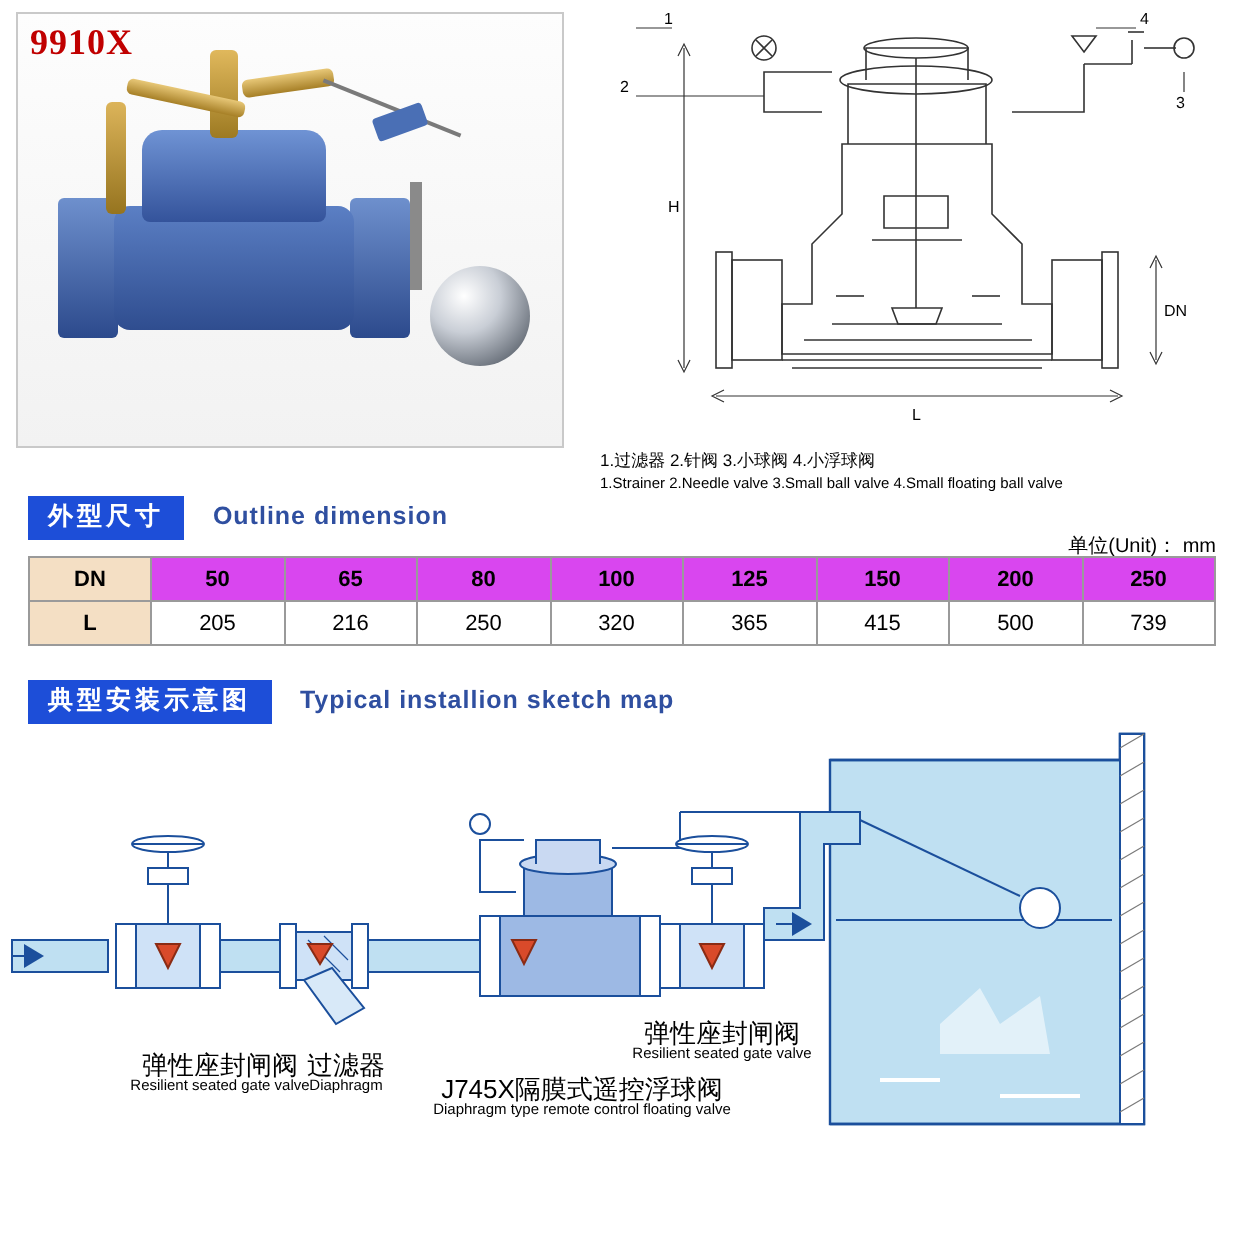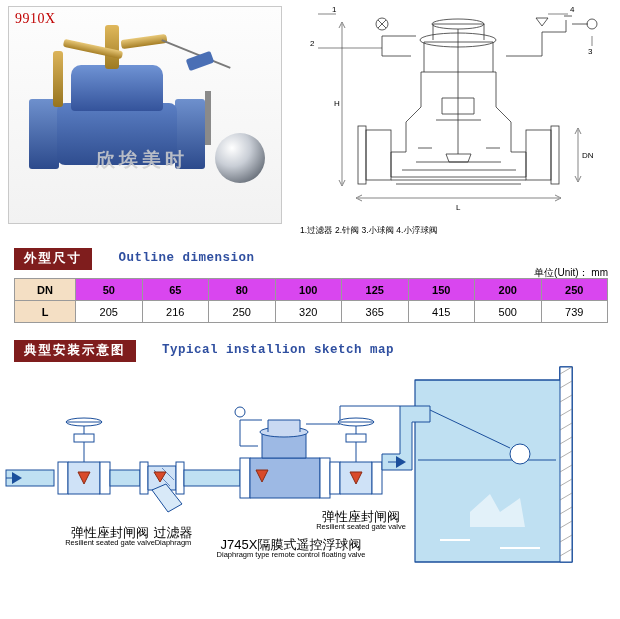--- a/index.html
+++ b/index.html
@@ -15,21 +15,21 @@
 
   
   #photo{
     left:8px;top:6px;width:272px;height:216px;
     border:1px solid #c9c9c9;
     background:linear-gradient(#fdfdfd,#f2f2f2);
     overflow:hidden;
   }
   #photo .model{
     position:absolute;left:6px;top:4px;
-    font-size:14px;font-weight:normal;color:#c00000;
+    font-size:18px;font-weight:bold;color:#c00000;
     font-family:"Liberation Serif",serif;
     letter-spacing:.5px;
   }
   #photo .watermark{
     position:absolute;left:8px;top:140px;width:250px;
     text-align:center;font-size:19px;color:#cfcfcf;font-weight:bold;
     letter-spacing:4px;opacity:.85;
   }
   
   .vb{position:absolute;}
@@ -92,28 +92,28 @@
     position:absolute;left:300px;top:208px;width:300px;
     font-size:7.5px;line-height:11px;
   }
   #legend .cn{font-size:8.5px;margin-top:17px;}
 
   
   .sec-head{
     position:absolute;height:19px;
   }
   .sec-head .cn{
-    display:inline-block;background:#7f1d1d;color:#ffffff;
+    display:inline-block;background:#1d4ed8;color:#ffffff;
     font-size:12.5px;font-weight:bold;padding:2px 10px 3px 10px;
     font-family:"Liberation Serif",serif;letter-spacing:2px;
   }
   .sec-head .en{
-    display:inline-block;margin-left:22px;color:#2f4fa0;
+    display:inline-block;margin-left:10px;color:#2f4fa0;
     font-size:12.5px;font-weight:bold;vertical-align:middle;
-    letter-spacing:.5px;font-family:Liberation Mono, monospace;
+    letter-spacing:.5px;font-family:Liberation Sans, sans-serif;
   }
   #head-dim{left:14px;top:248px;}
   #head-sketch{left:14px;top:340px;}
 
   .unit-note{
     position:absolute;right:12px;top:266px;font-size:10px;
   }
 
   
   #dimtable{
@@ -144,21 +144,20 @@
   <div class="vb blue-cap"></div>
   <div class="vb brass4"></div>
   <div class="vb brass1"></div>
   <div class="vb brass3"></div>
   <div class="vb brass2"></div>
   <div class="vb rodline"></div>
   <div class="vb bluefin"></div>
   <div class="vb rod2"></div>
   <div class="vb ball"></div>
 
-  <div class="watermark">欣埃美时</div>
 </div>
 
 <div class="panel" id="tech">
 <svg width="318" height="232" viewBox="0 0 318 232">
   <g fill="none" stroke="#333" stroke-width="0.8">
 
     <path d="M95 175 L95 150 L110 150 L110 120 L125 105 L125 70 L200 70 L200 105 L215 120 L215 150 L230 150 L230 175 Z"></path>
 
     <rect x="70" y="128" width="25" height="50"></rect>
     <rect x="230" y="128" width="25" height="50"></rect>
@@ -220,20 +219,21 @@
     <text x="274" y="10">4</text>
     <text x="38" y="104">H</text>
     <text x="160" y="208">L</text>
     <text x="286" y="156">DN</text>
   </g>
 </svg>
 </div>
 
 <div id="legend">
   <div class="cn">1.过滤器    2.针阀    3.小球阀    4.小浮球阀</div>
+  <div class="en">1.Strainer   2.Needle valve   3.Small ball valve   4.Small floating ball valve</div>
 </div>
 
 <div class="sec-head" id="head-dim">
   <span class="cn">外型尺寸</span>
   <span class="en">Outline dimension</span>
 </div>
 <div class="unit-note">单位(Unit)： mm</div>
 
 <table id="dimtable">
   <tbody>

